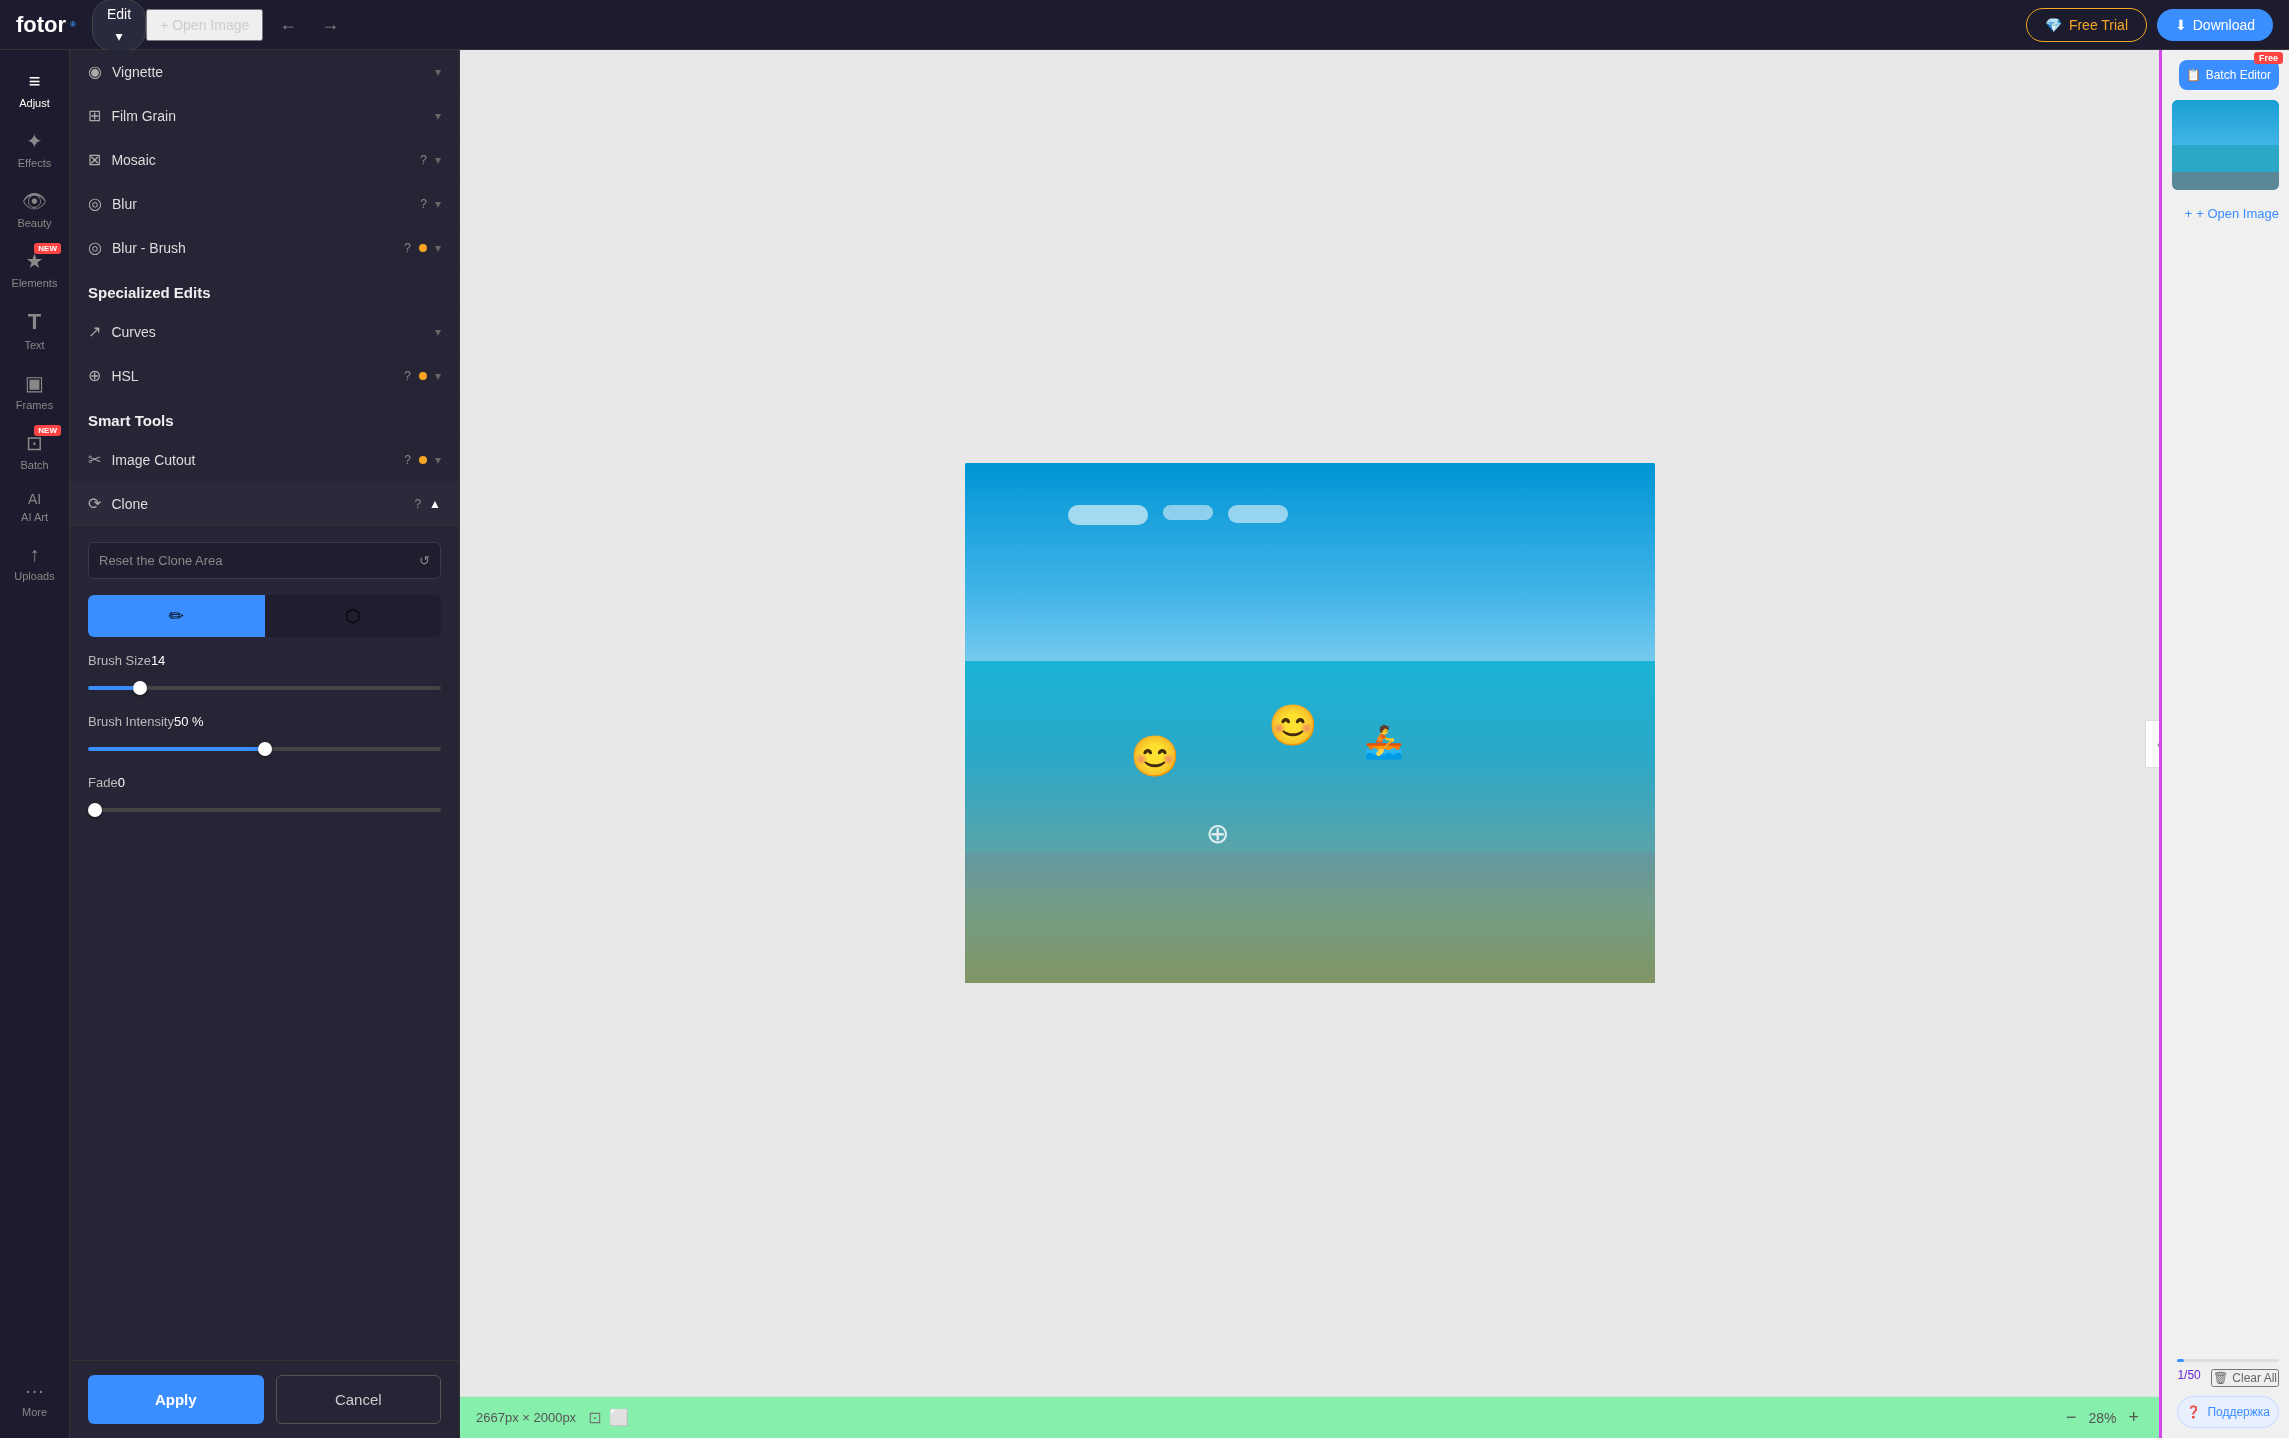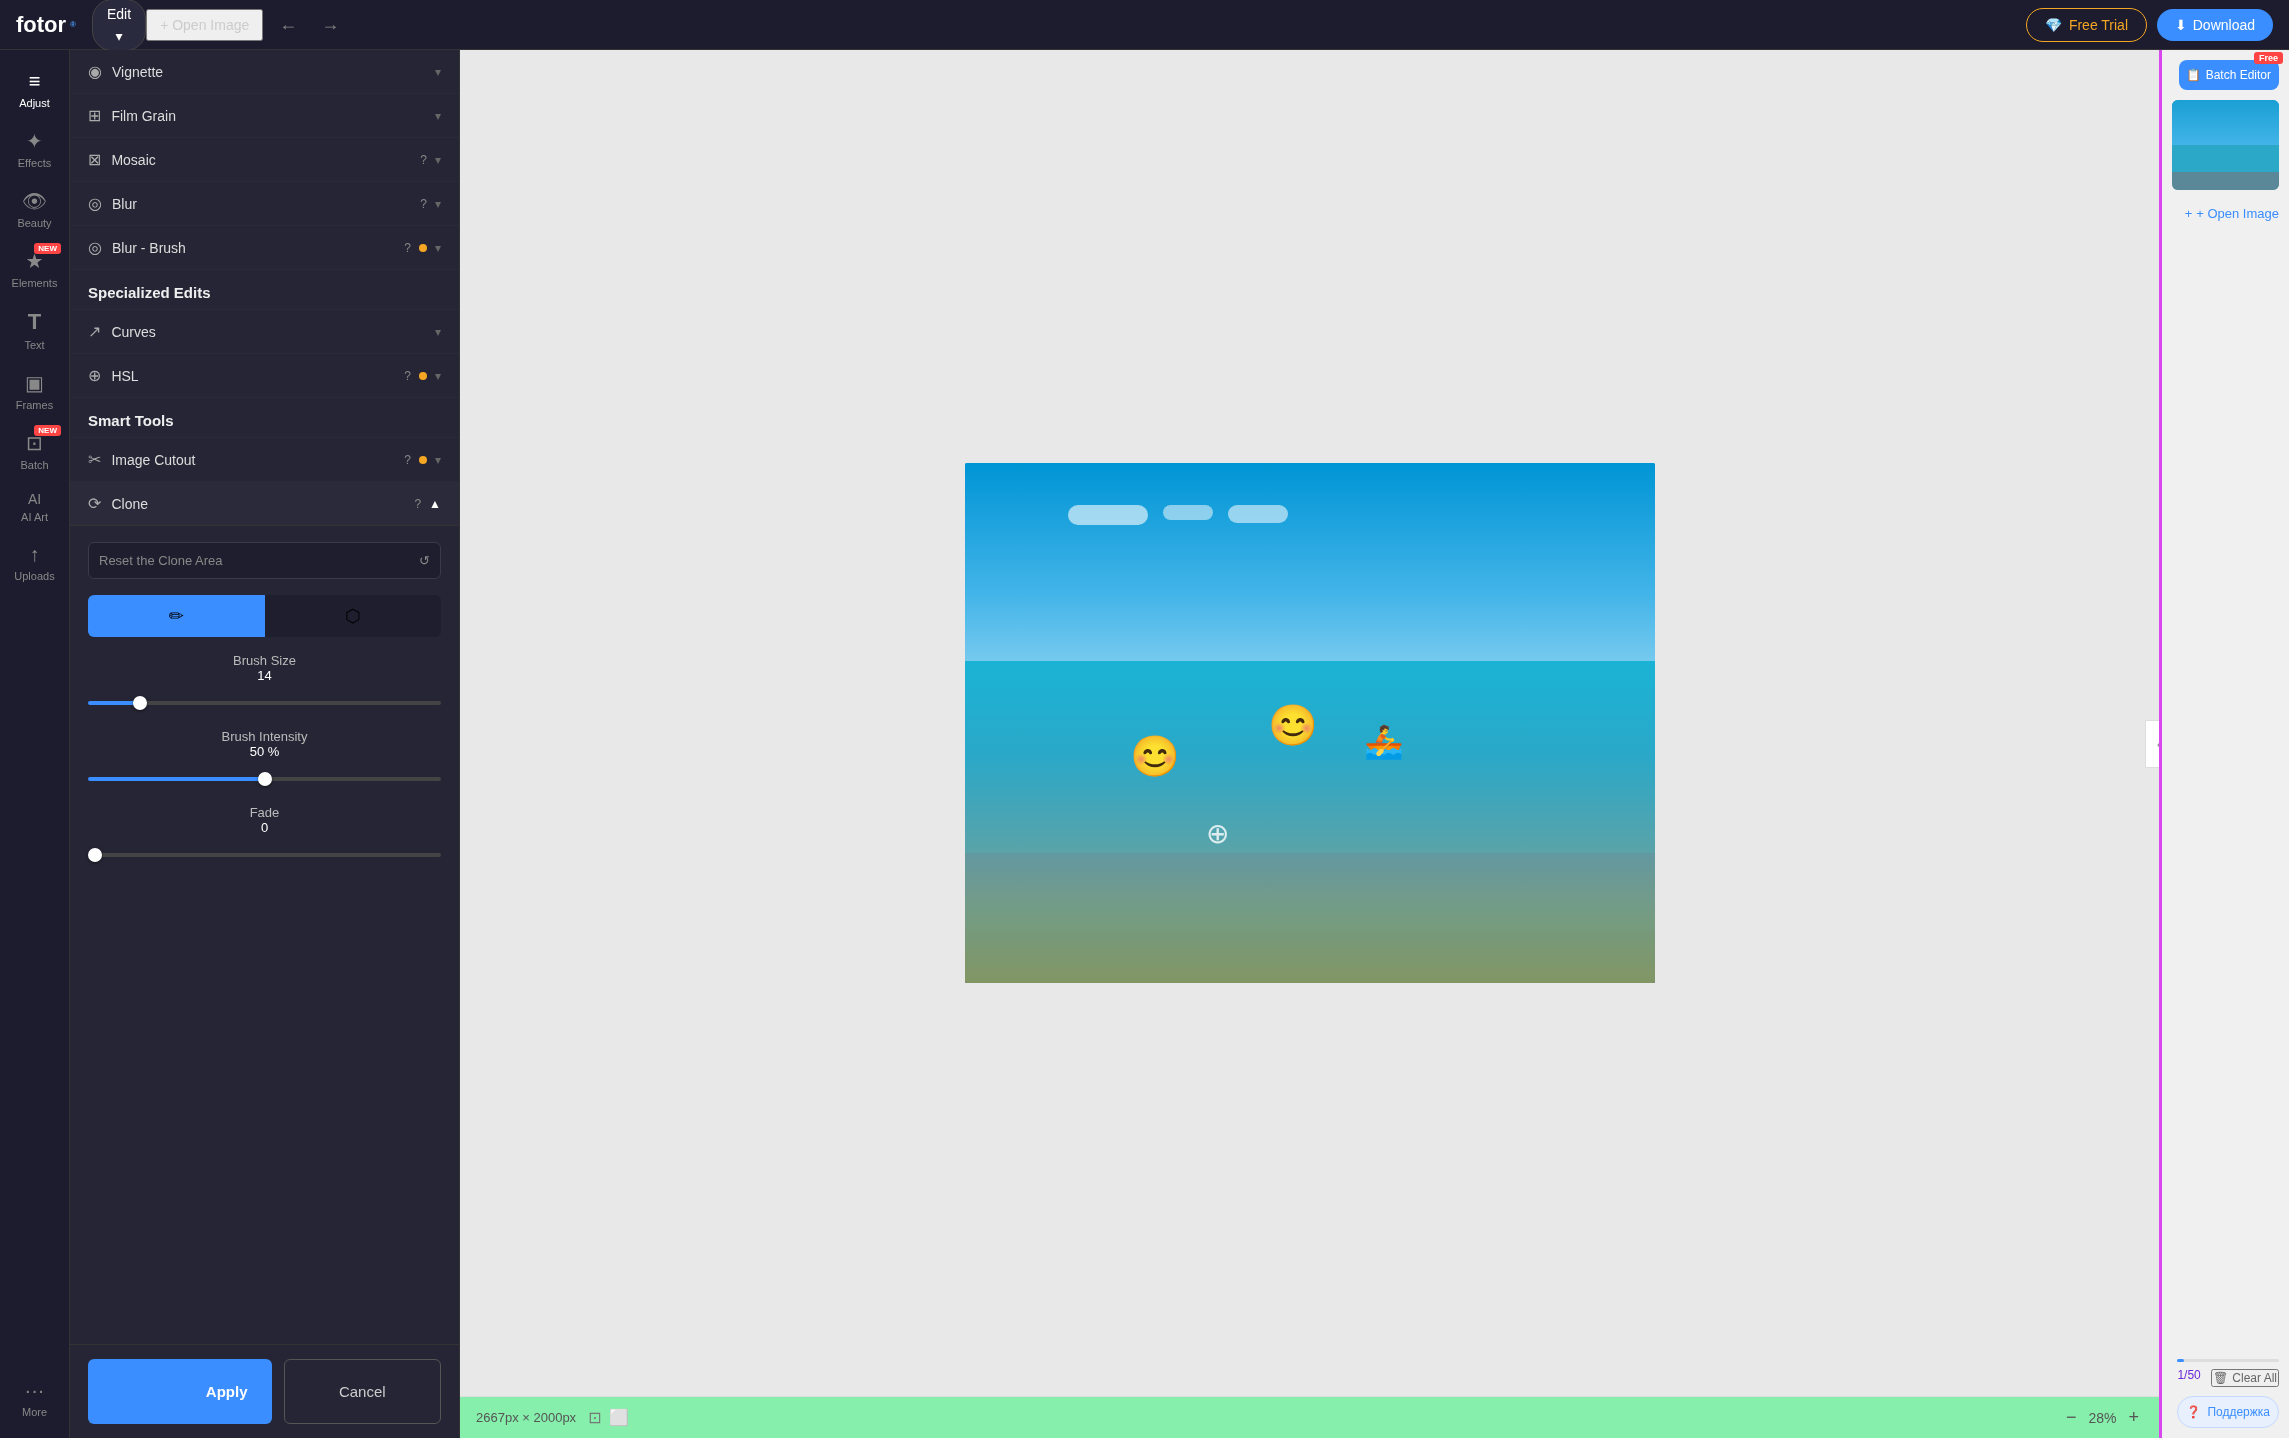--- a/index.html
+++ b/index.html
@@ -45,30 +45,30 @@
     .clone-header .item-icon { font-size: 16px; margin-right: 10px; color: #aaa; }
     .clone-header .item-label { flex: 1; font-size: 14px; color: #ddd; }
     .clone-content { padding: 16px 18px; }
     .reset-btn { width: 100%; padding: 10px; background: #1e1e2e; border: 1px solid #3a3a4a; border-radius: 6px; color: #888; font-size: 13px; cursor: pointer; display: flex; align-items: center; justify-content: space-between; margin-bottom: 16px; }
 
     .brush-tools { display: flex; margin-bottom: 16px; border-radius: 6px; overflow: hidden; }
     .brush-tool-btn { flex: 1; padding: 10px; border: none; cursor: pointer; display: flex; align-items: center; justify-content: center; font-size: 18px; }
     .brush-tool-btn.active { background: #3a8eff; }
     .brush-tool-btn.inactive { background: #1e1e2e; }
 
-    .control-row { display: flex; align-items: center; justify-content: flex-start; margin-bottom: 8px; flex-direction: column; }
+    .control-row { display: flex; align-items: center; justify-content: flex-start; margin-bottom: 8px; }
     .control-label { font-size: 13px; color: #bbb; }
     .control-value { font-size: 13px; color: #fff; }
 
     .slider-container { margin-bottom: 20px; }
     input[type=range] { width: 100%; -webkit-appearance: none; height: 4px; border-radius: 2px; background: #444; outline: none; cursor: pointer; }
     input[type=range]::-webkit-slider-thumb { -webkit-appearance: none; width: 14px; height: 14px; border-radius: 50%; background: #fff; cursor: pointer; box-shadow: 0 1px 3px rgba(0,0,0,0.5); }
 
     .panel-bottom { padding: 14px 18px; border-top: 1px solid #333; display: flex; gap: 12px; background: #252535; }
-    .apply-btn { flex: 1; padding: 24px; background: #3a8eff; border: none; border-radius: 6px; color: #fff; font-size: 15px; font-weight: 600; cursor: pointer; text-align: right; }
+    .apply-btn { flex: 1; padding: 16px; background: #3a8eff; border: none; border-radius: 6px; color: #fff; font-size: 15px; font-weight: 600; cursor: pointer; }
     .cancel-btn { flex: 1; padding: 10px; background: transparent; border: 1px solid #555; border-radius: 6px; color: #ccc; font-size: 15px; cursor: pointer; }
 
     
     .canvas-area { flex: 1; background: #e8e8e8; display: flex; flex-direction: column; overflow: hidden; position: relative; }
     .canvas-main { flex: 1; display: flex; align-items: center; justify-content: center; overflow: hidden; position: relative; }
     .image-container { position: relative; width: 690px; height: 520px; }
     .image-placeholder { width: 100%; height: 100%; background: linear-gradient(180deg, #1a9fd4 0%, #1a9fd4 45%, #87ceeb 45%, #87ceeb 60%, #5ba3c9 60%, #7ab5c8 70%, #8fbfcc 75%, #6a9aaa 85%, #5a8898 90%, #4a7888 100%); border-radius: 2px; position: relative; overflow: hidden; }
     .emoji-sticker { position: absolute; font-size: 40px; }
     .crosshair { position: absolute; color: rgba(255,255,255,0.8); font-size: 28px; }
 

